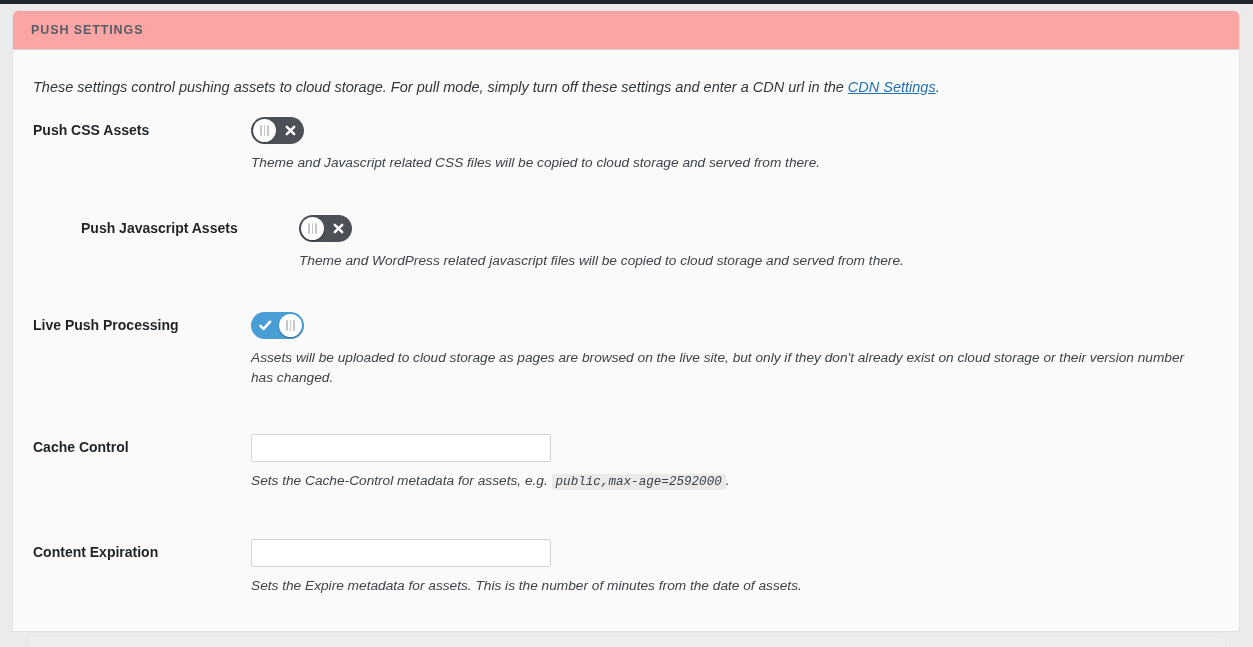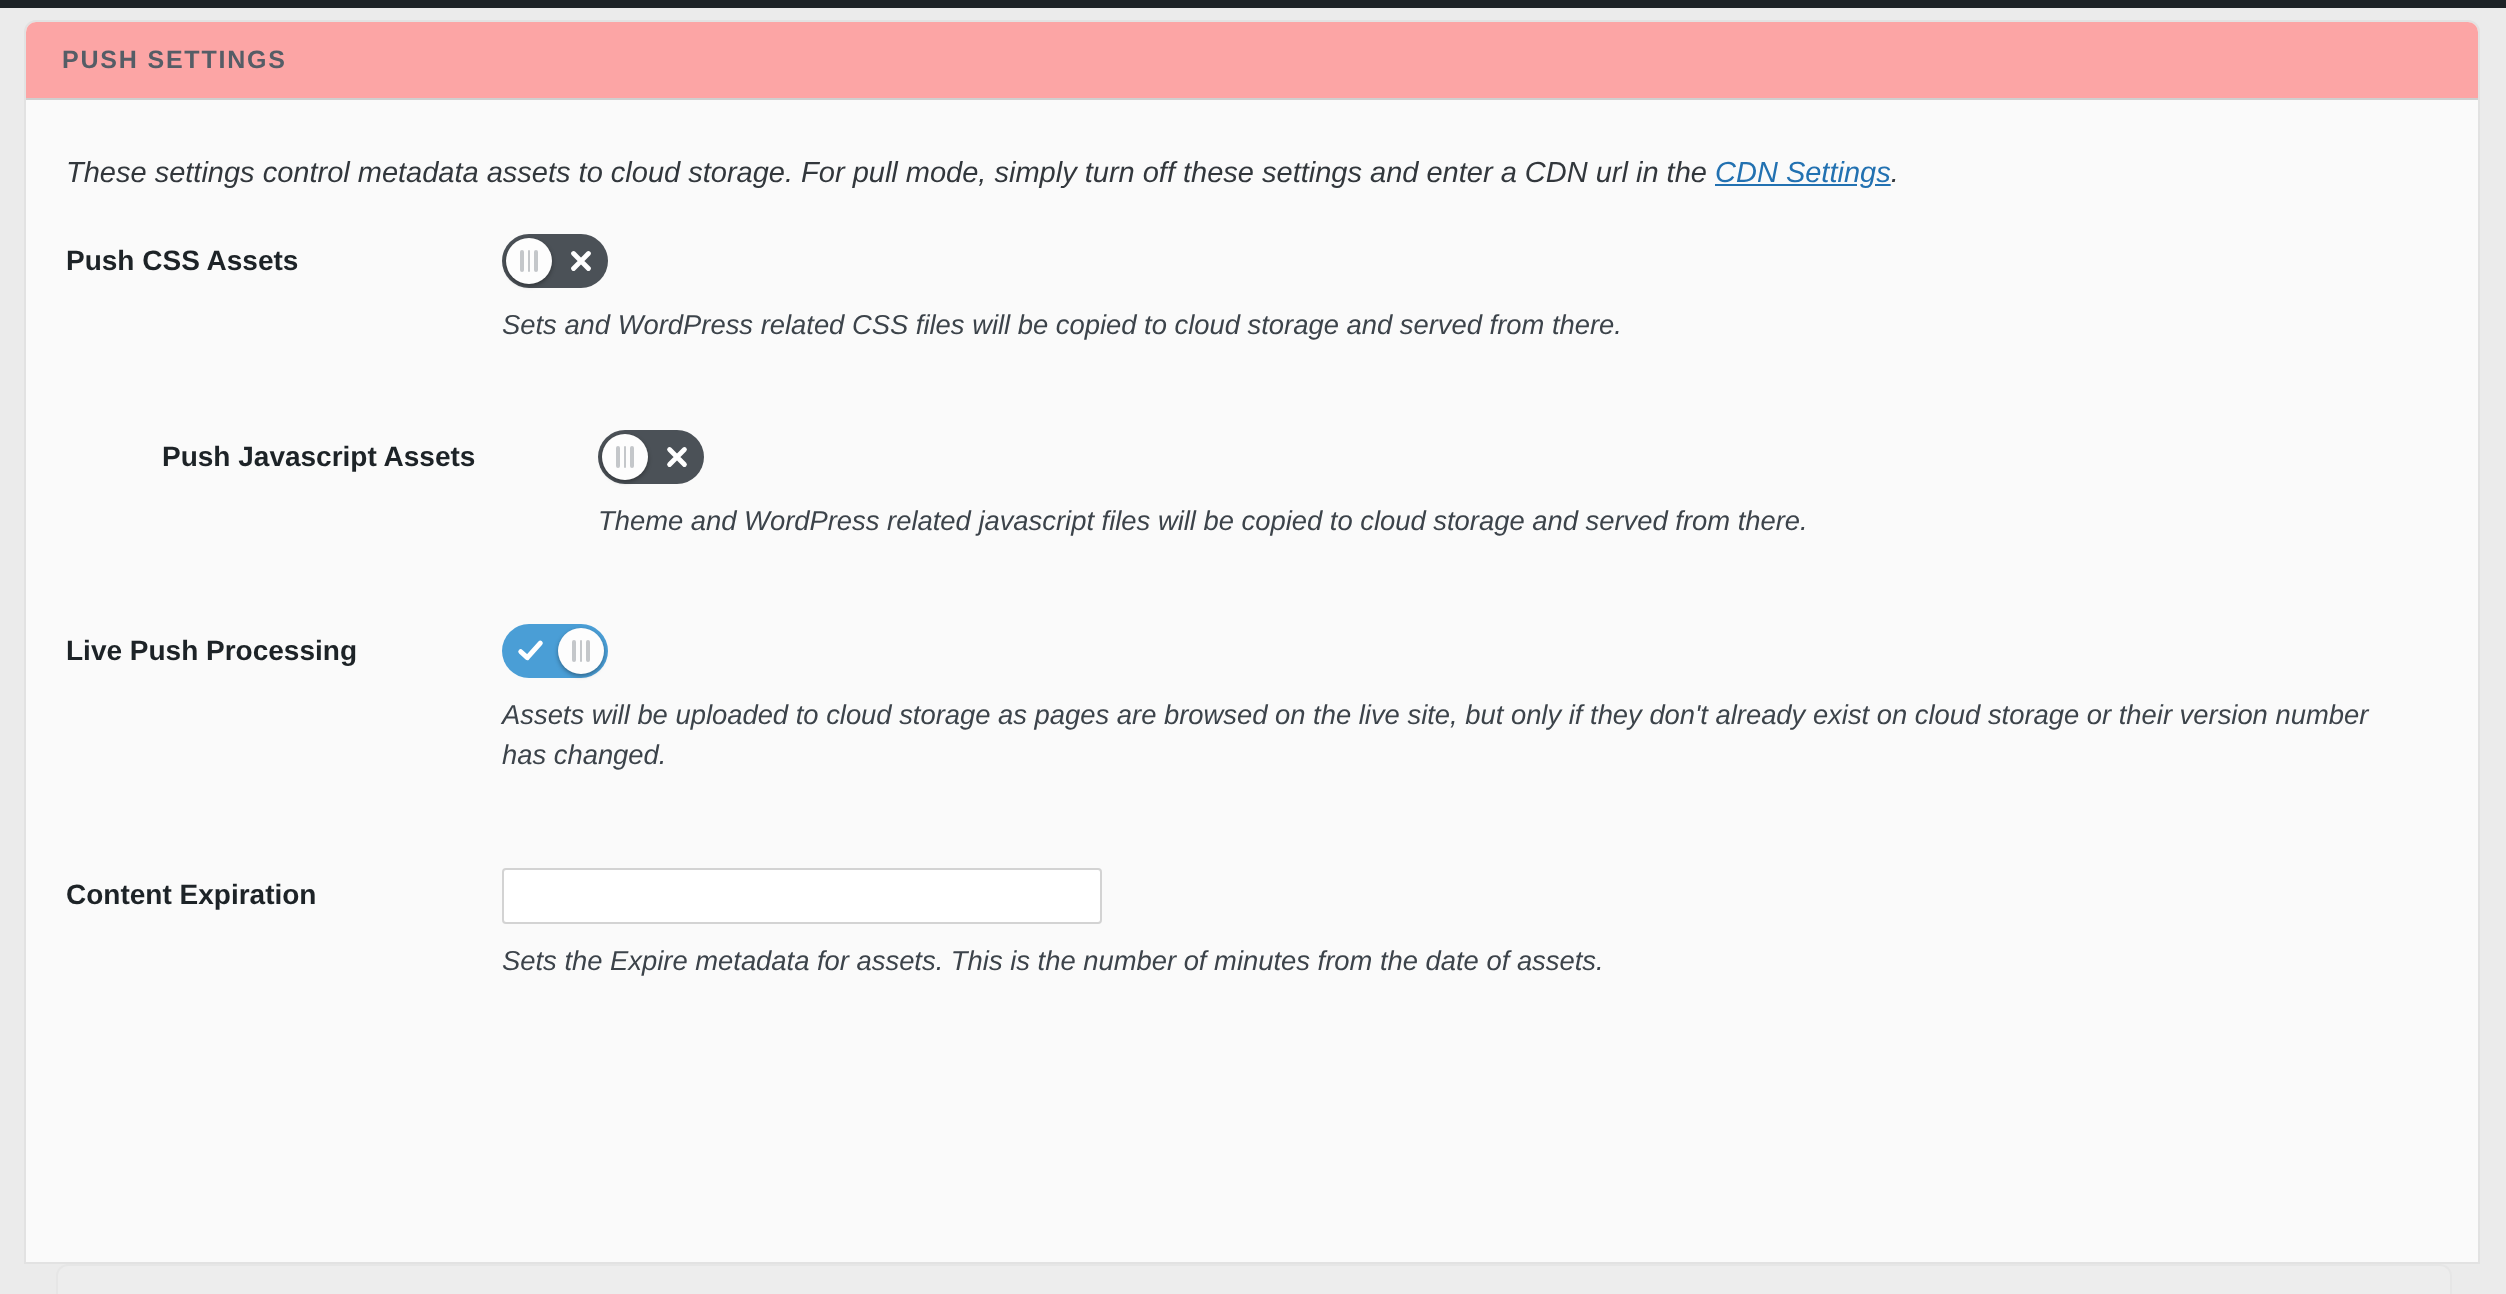--- a/index.html
+++ b/index.html
@@ -224,40 +224,40 @@
 <div class="page-bg"></div>
 
 <div class="card">
 
   <div class="card-header">
     <span class="card-header-title">PUSH SETTINGS</span>
   </div>
 
   <div class="card-body">
 
-    <div class="intro"><span>These settings control metadata assets to cloud storage. For pull mode, simply turn off these settings and enter a CDN url in the </span><a href="#">CDN Settings</a><span>.</span></div>
+    <div class="intro"><span>These settings control pushing assets to cloud storage. For pull mode, simply turn off these settings and enter a CDN url in the </span><a href="#">CDN Settings</a><span>.</span></div>
 
     <div class="row r1">
       <div class="row-label">Push CSS Assets</div>
       <div class="row-control">
         <span class="toggle off">
           <span class="toggle-knob">
               <span class="grip">
                 <i></i>
                 <i></i>
                 <i></i>
               </span>
             </span>
           <span class="toggle-mark">
             <svg width="13" height="13" viewBox="0 0 14 14" aria-hidden="true">
                 <path d="M3 3 L11 11 M11 3 L3 11" stroke="#ffffff" stroke-width="2.6" stroke-linecap="round" fill="none"></path>
               </svg>
           </span>
         </span>
-        <div class="row-desc">Sets and WordPress related CSS files will be copied to cloud storage and served from there.</div>
+        <div class="row-desc">Theme and Javascript related CSS files will be copied to cloud storage and served from there.</div>
       </div>
     </div>
 
     <div class="row r2">
       <div class="row-label">Push Javascript Assets</div>
       <div class="row-control">
         <span class="toggle off">
           <span class="toggle-knob">
               <span class="grip">
                 <i></i>
@@ -289,20 +289,27 @@
                 <i></i>
                 <i></i>
                 <i></i>
               </span>
             </span>
         </span>
         <div class="row-desc">Assets will be uploaded to cloud storage as pages are browsed on the live site, but only if they don't already exist on cloud storage or their version number has changed.</div>
       </div>
     </div>
 
+    <div class="row r4">
+      <div class="row-label">Cache Control</div>
+      <div class="row-control">
+        <input class="text-input" type="text" value="" placeholder="" style="">
+        <div class="row-desc"><span>Sets the Cache-Control metadata for assets, e.g. </span><code class="inline">public,max-age=2592000</code><span>.</span></div>
+      </div>
+    </div>
 
     <div class="row r5">
       <div class="row-label">Content Expiration</div>
       <div class="row-control">
         <input class="text-input" type="text" value="" placeholder="" style="">
         <div class="row-desc">Sets the Expire metadata for assets. This is the number of minutes from the date of assets.</div>
       </div>
     </div>
 
   </div>

